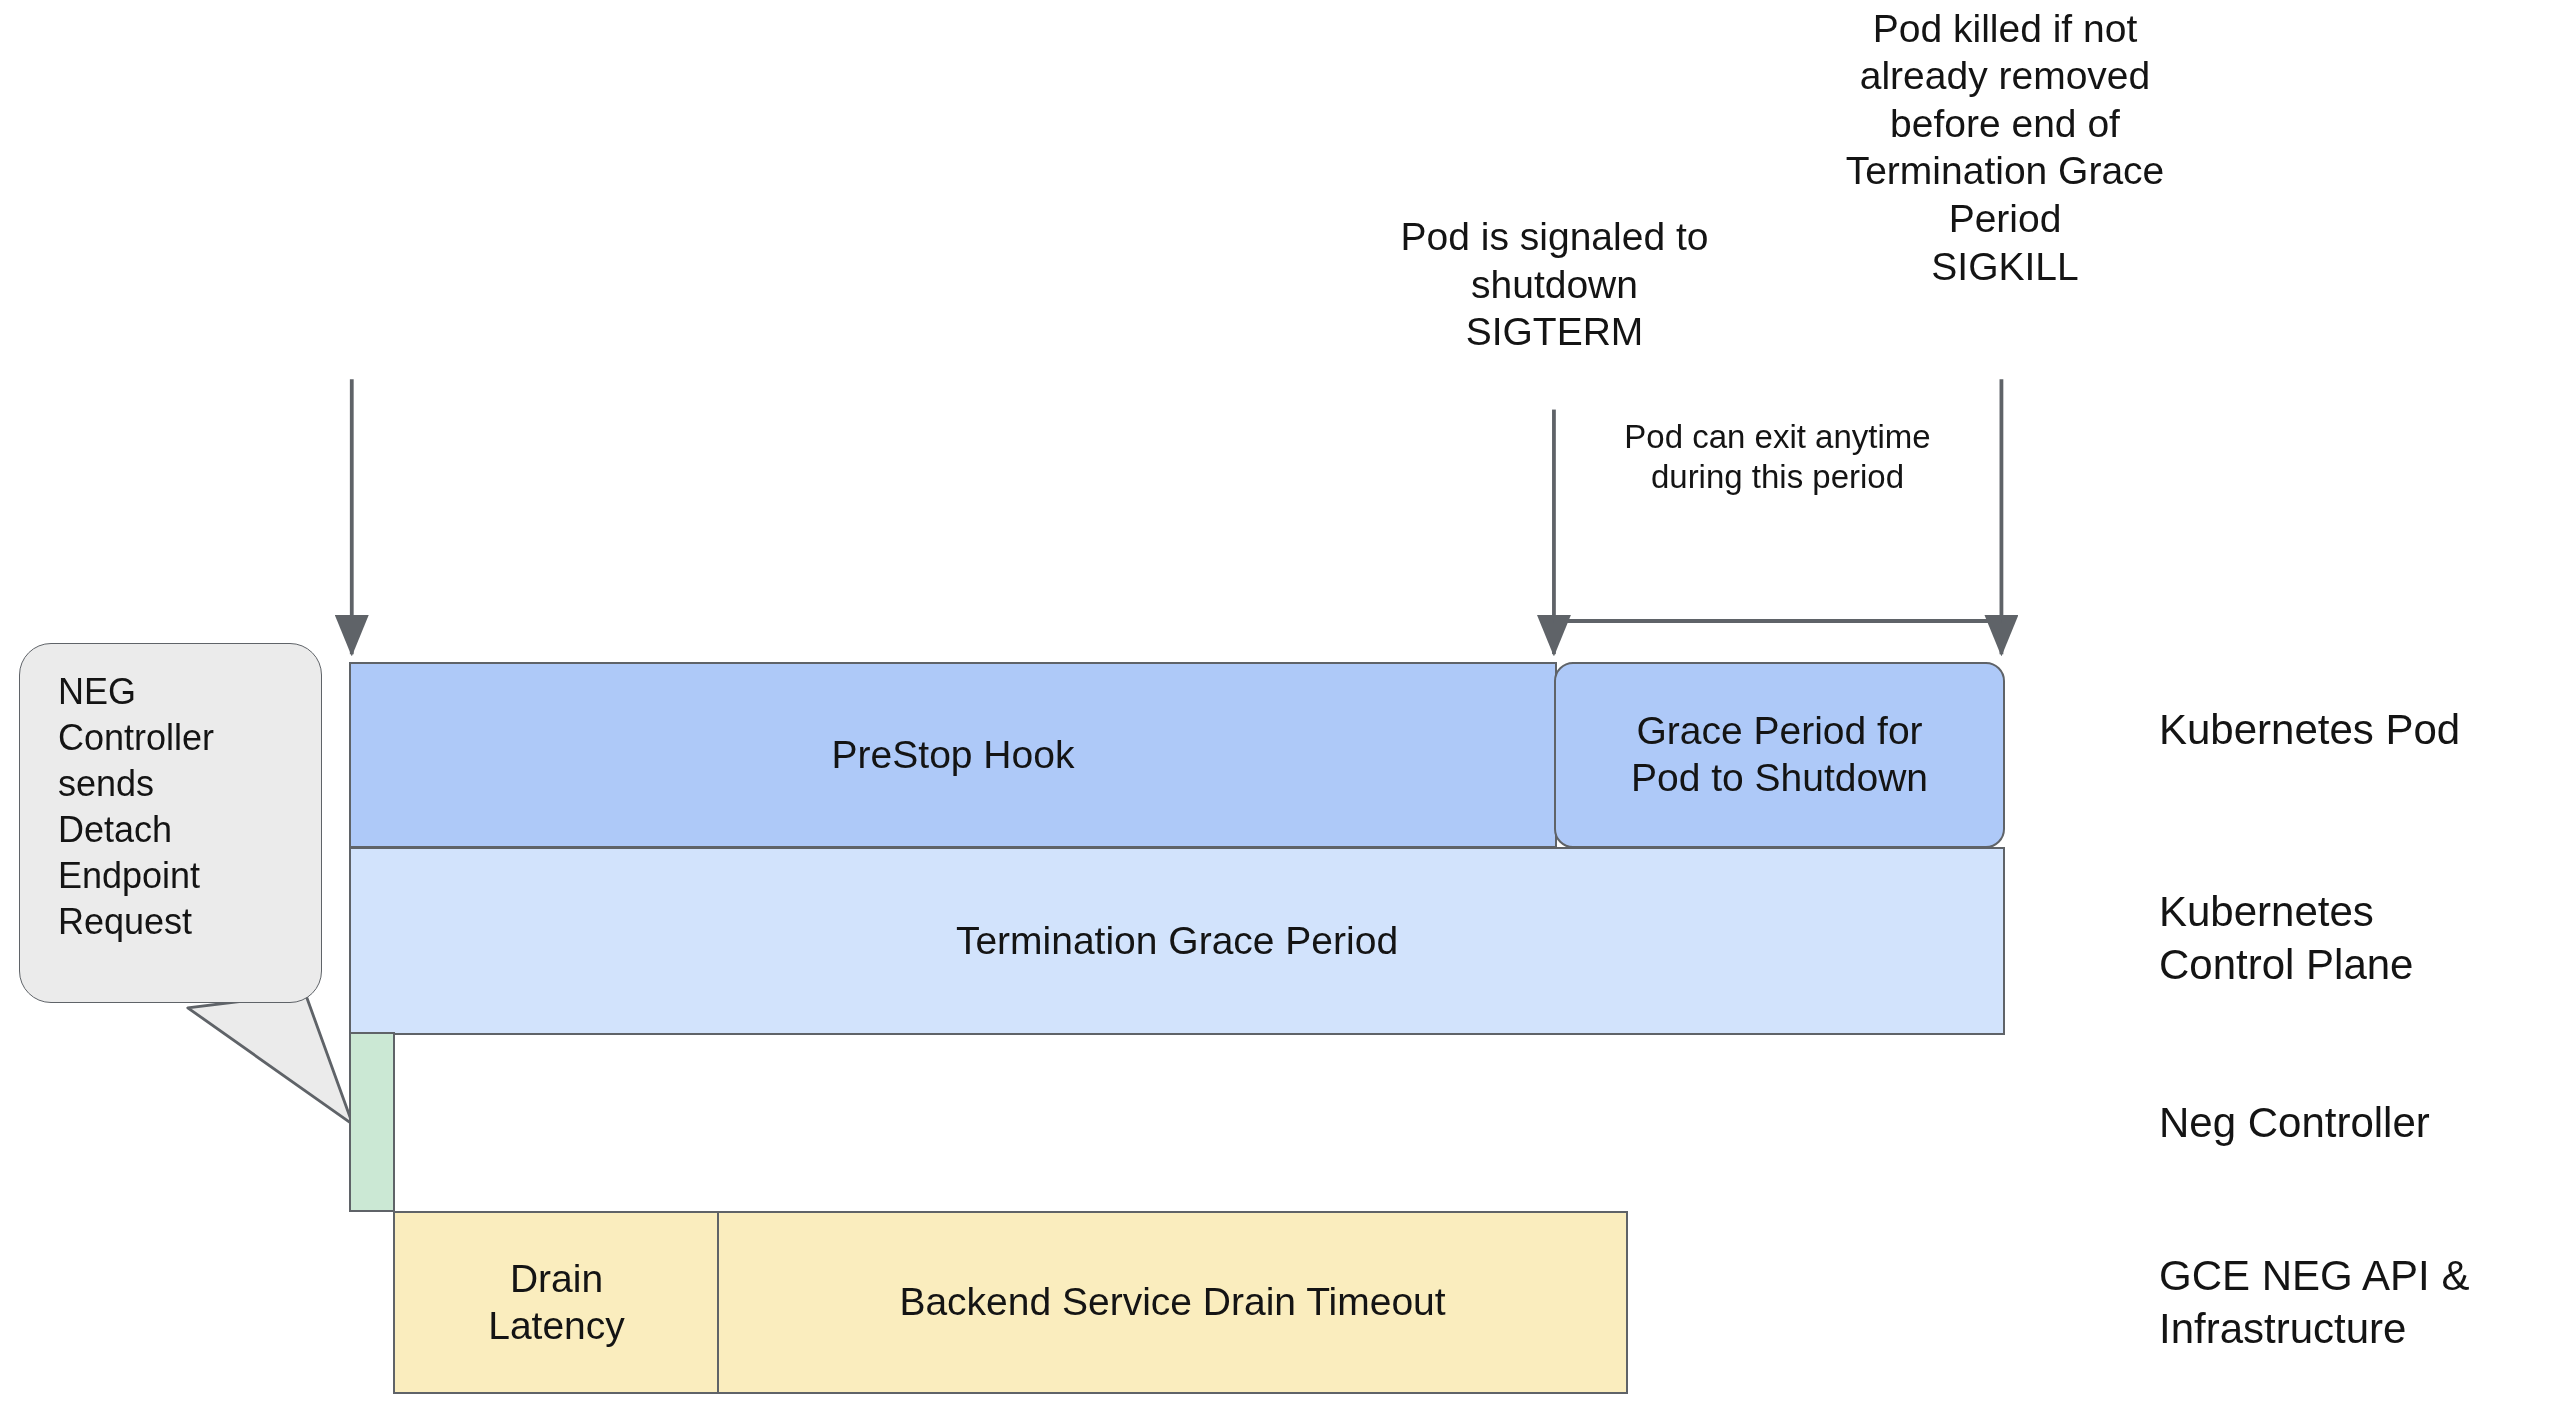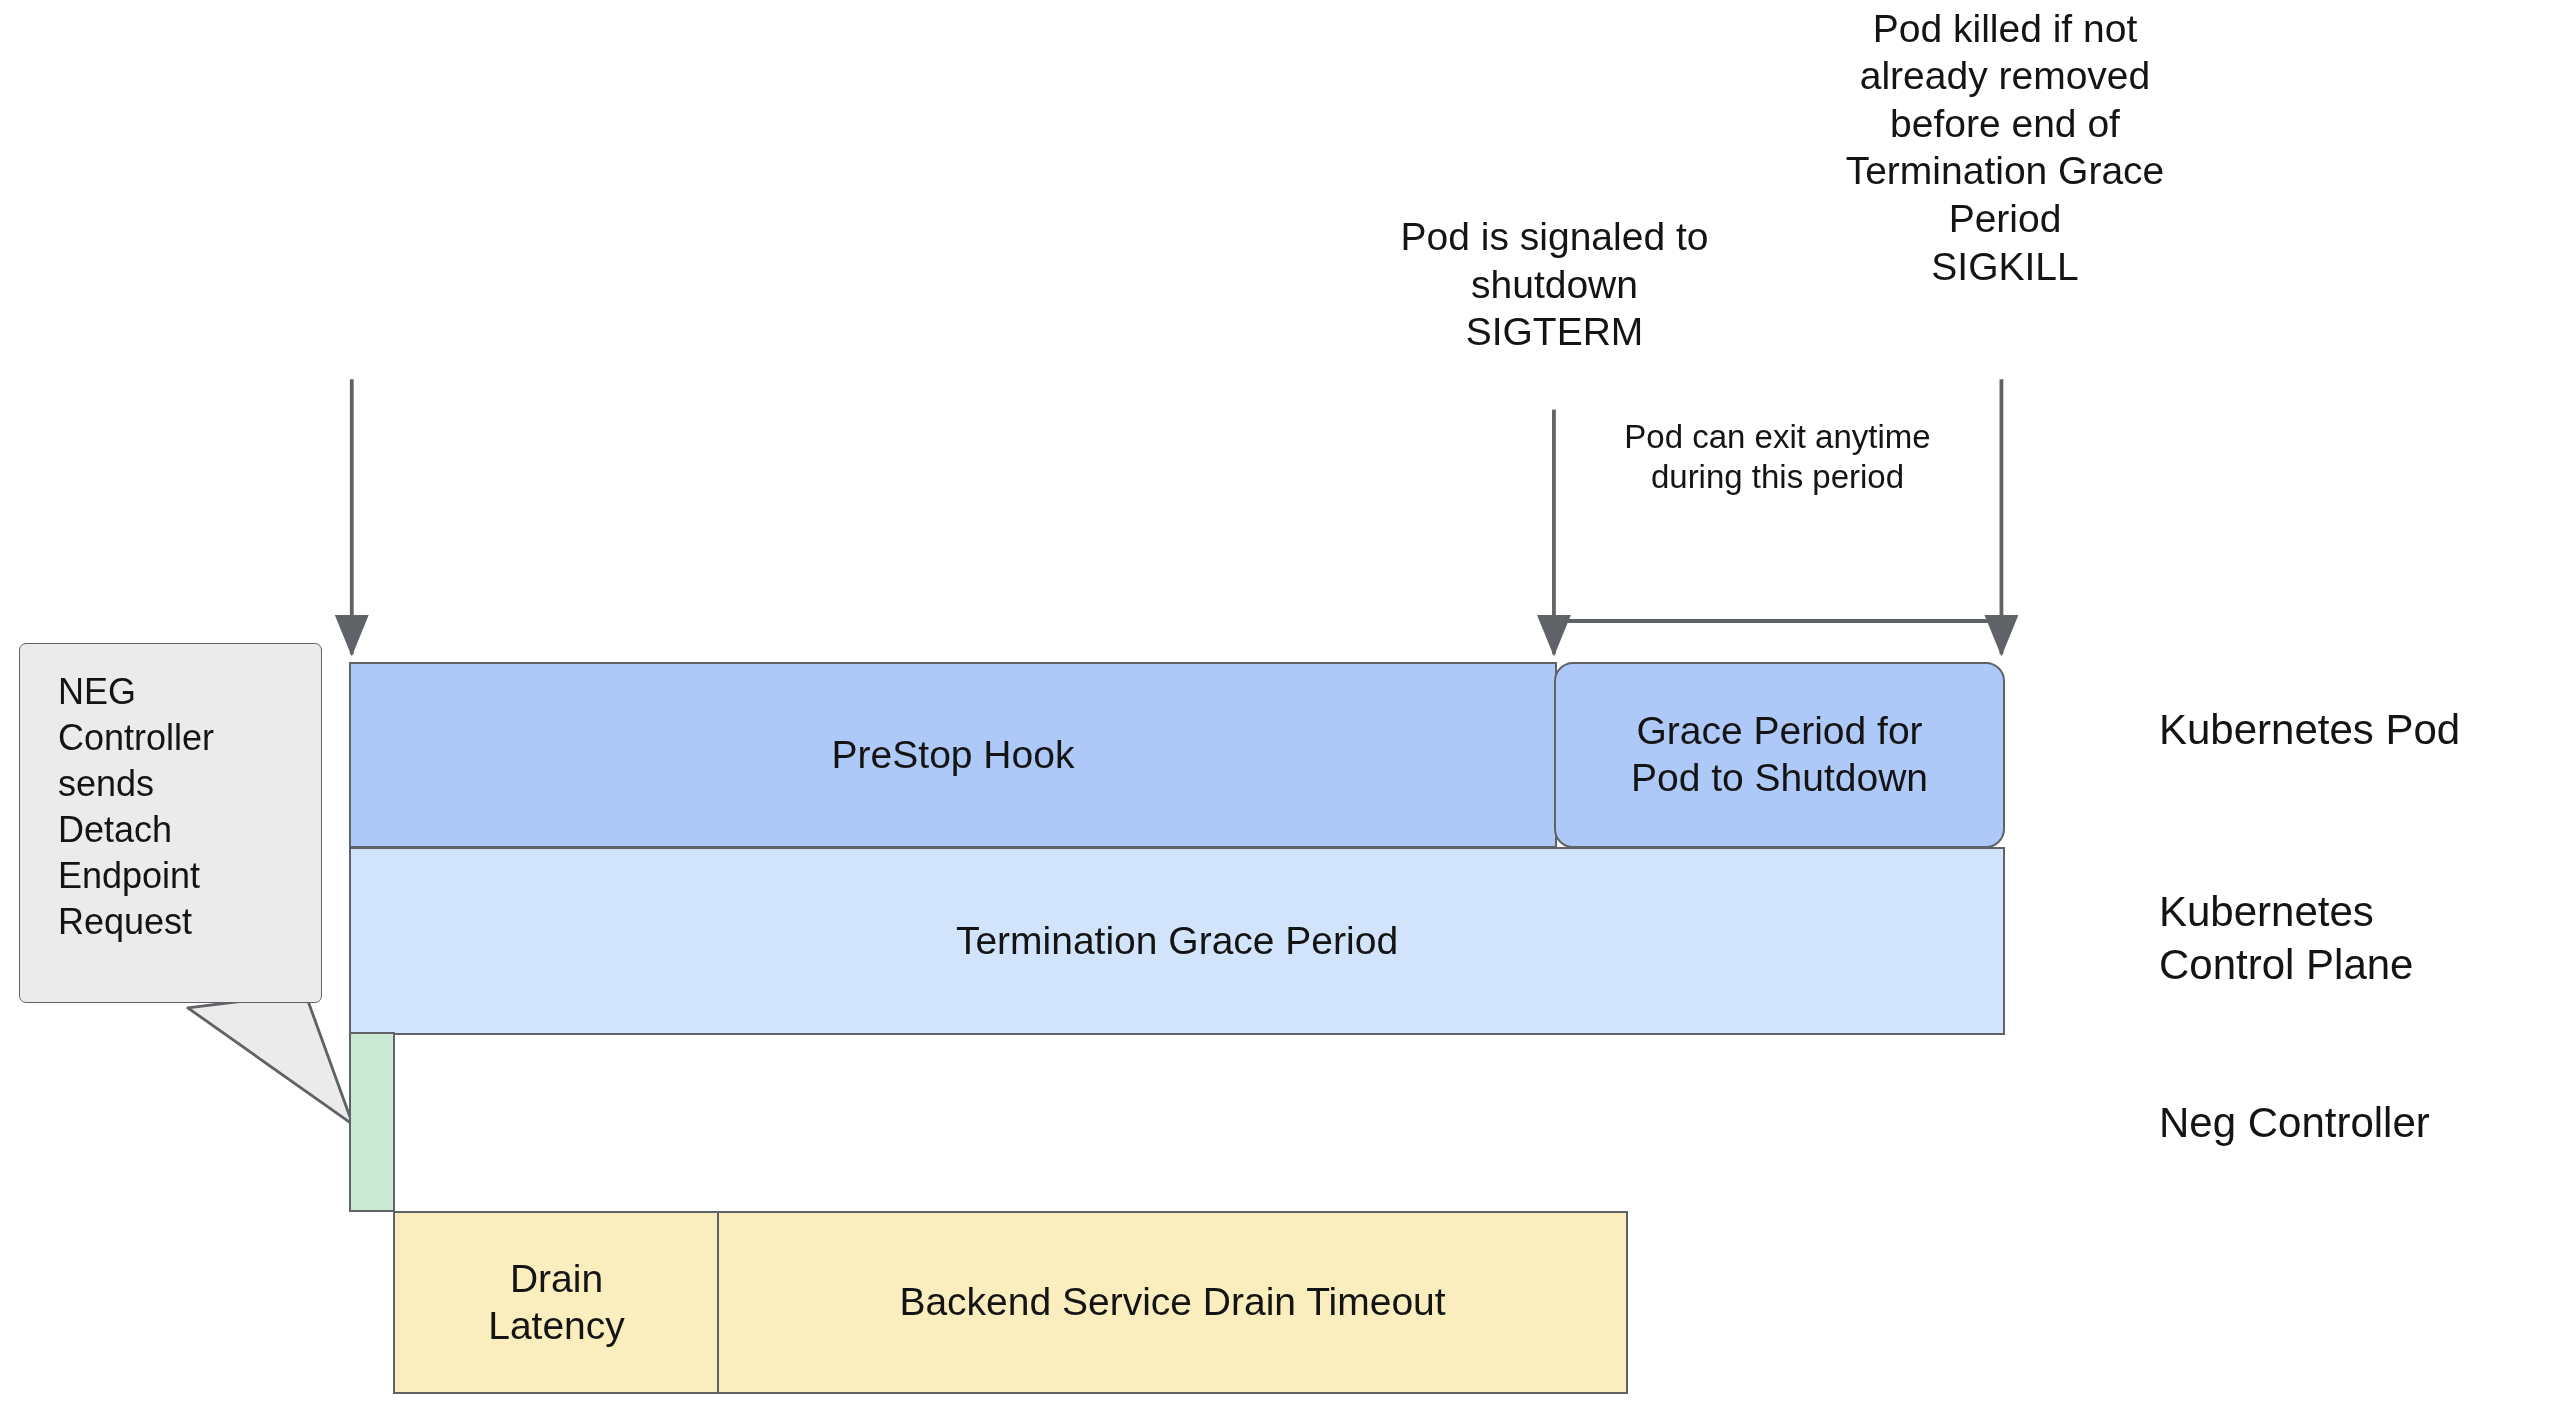--- a/index.html
+++ b/index.html
@@ -12,21 +12,21 @@
        white-space:pre-line;}
   .ann.small{font-size:33px;}
 
   .bar{position:absolute;box-sizing:border-box;border:2.8px solid #5f6368;
        display:flex;align-items:center;justify-content:center;text-align:center;
        font-size:39px;line-height:1.2;color:#141414;}
 
   .legend{position:absolute;font-size:42px;line-height:1.25;color:#141414;white-space:pre-line;}
 
   .bubble{position:absolute;box-sizing:border-box;background:#ebebeb;border:1.9px solid #5f6368;
-          border-radius:7px;font-size:36px;line-height:1.28;color:#141414;
+          border-radius:32px;font-size:36px;line-height:1.28;color:#141414;
           padding:25px 21px 21px 38px;white-space:pre-line;}
 </style>
 </head>
 <body>
 
 <div class="stage">
 
   <svg class="layer" viewBox="0 0 2717 1483" width="2576" height="1406">
     <defs>
       <marker id="arrowhead" markerWidth="11" markerHeight="9" refX="10.4" refY="4.5" orient="auto" markerUnits="strokeWidth">
@@ -93,15 +93,17 @@
     <span>Backend Service Drain Timeout</span>
   </div>
 
   <div class="legend" style="left:2159px;top:704px;width:398px;">Kubernetes Pod</div>
 
   <div class="legend" style="left:2159px;top:886px;width:398px;">Kubernetes
 Control Plane</div>
 
   <div class="legend" style="left:2159px;top:1097px;width:398px;">Neg Controller</div>
 
+  <div class="legend" style="left:2159px;top:1250px;width:398px;">GCE NEG API &amp;
+Infrastructure</div>
 
 </div>
 
 
 </body></html>

